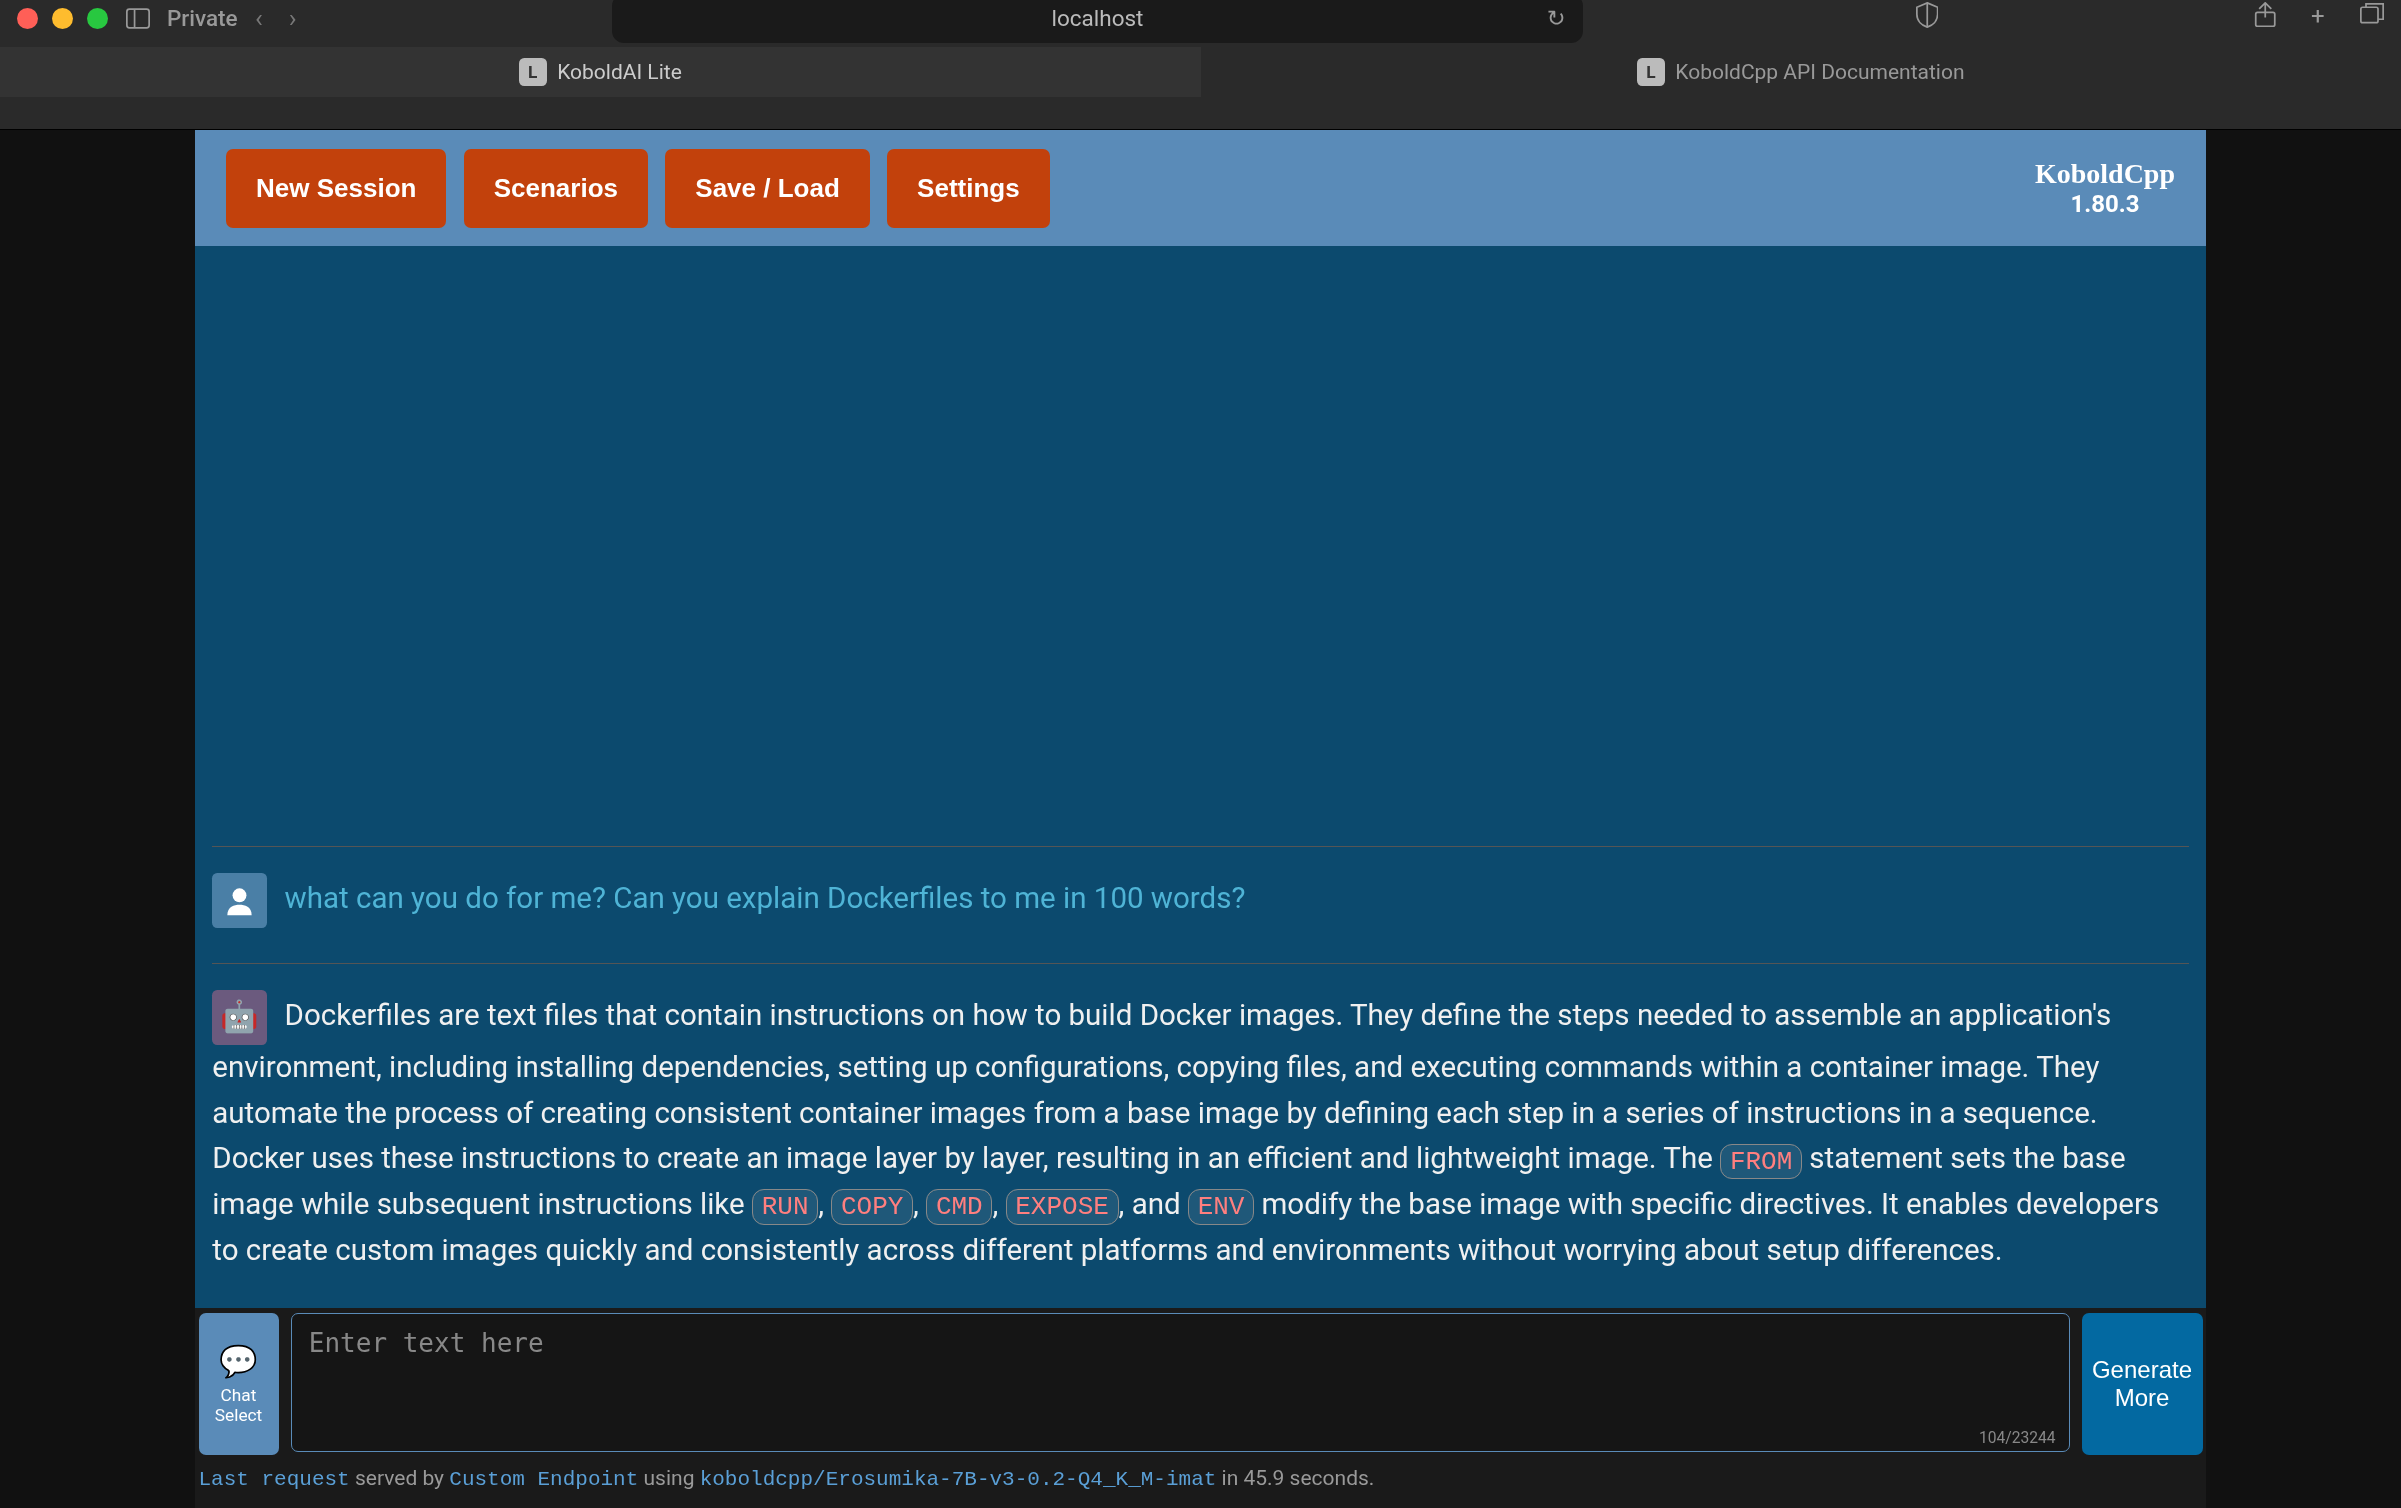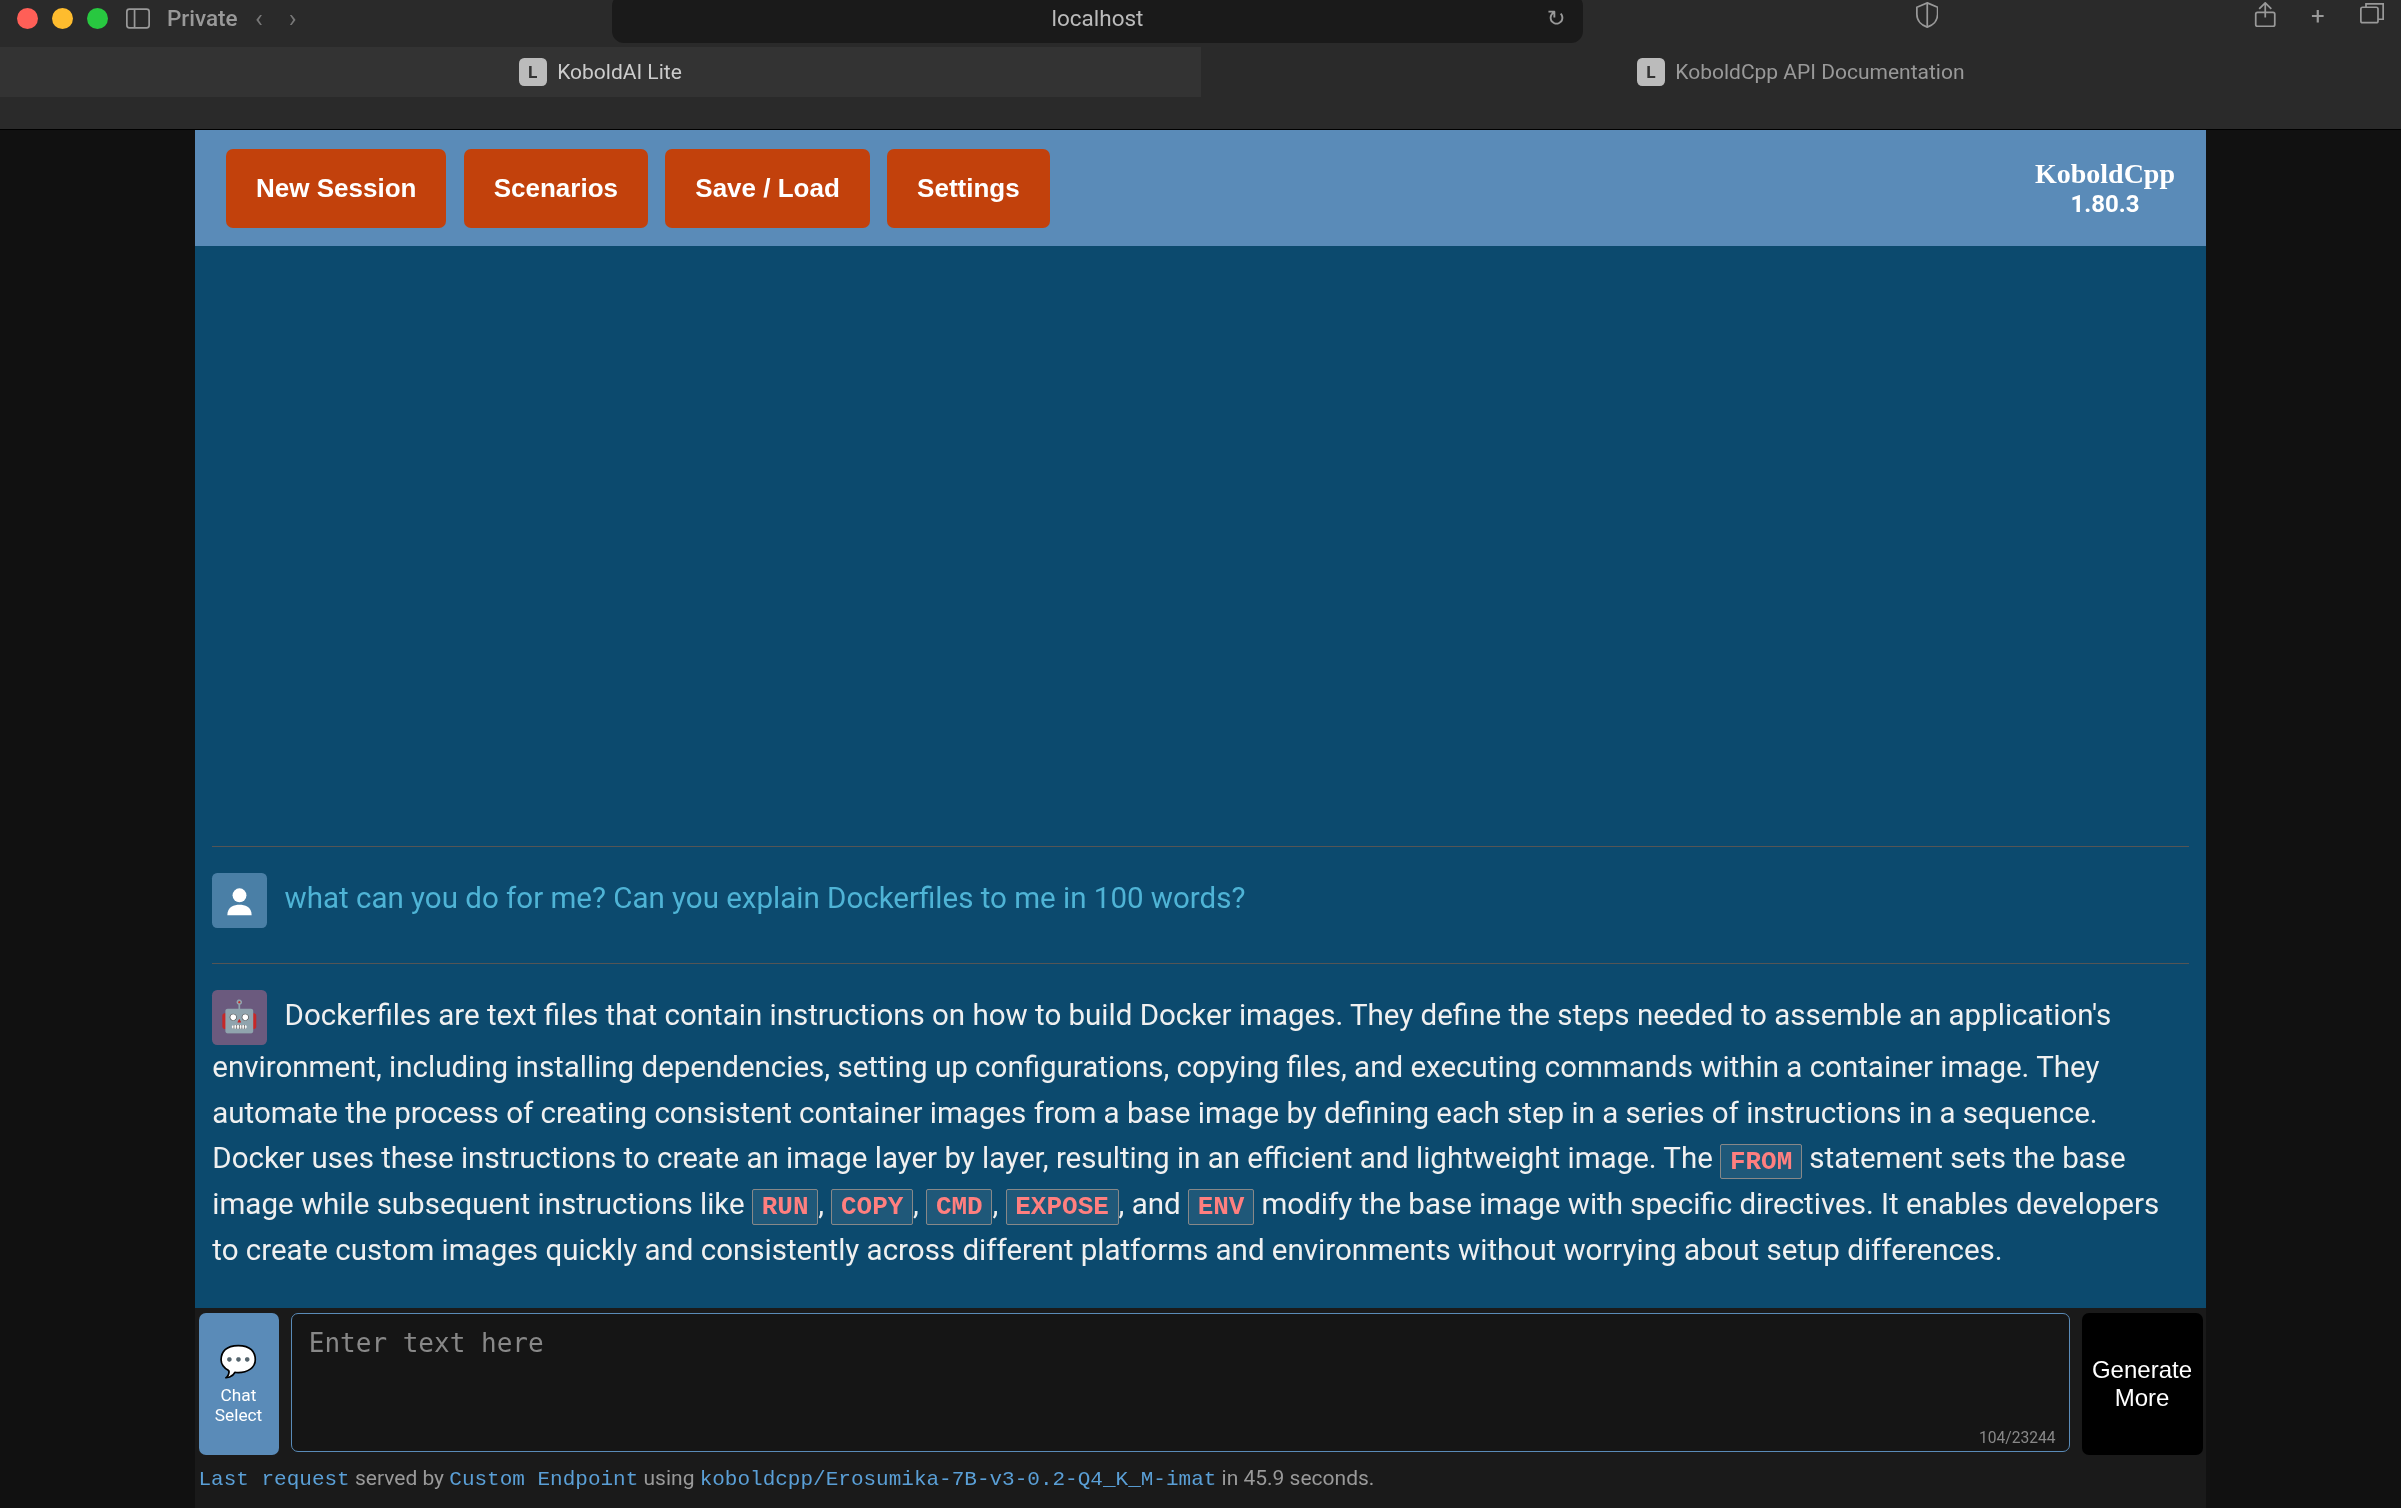--- a/index.html
+++ b/index.html
@@ -152,23 +152,22 @@
   font-size: 31px;
   color: #fff;
 }
 .bot-avatar { background: #6b5a7e !important; }
 .inline-code {
   font-family: "Courier New", monospace;
   background: rgba(255,255,255,0.08);
   color: #ff7f7f;
   padding: 1.7px 8.7px;
   border: 0.9px solid #888;
-  border-radius: 2px;
+  border-radius: 12px;
   font-size: 26px;
-  font-weight: bold;
 }
 .action-bar {
   display: flex;
   align-items: center;
   padding: 8.7px 3.5px 8.7px 3.5px;
   gap: 14px;
 }
 .action-btn {
   background: #5a8bb8;
   color: #fff;
@@ -227,21 +226,21 @@
 .text-input::placeholder { color: #888; }
 .token-count {
   position: absolute;
   right: 14px;
   bottom: 8.7px;
   font-size: 15.6px;
   color: #888;
 }
 .generate-btn {
   width: 121px;
-  background: #000000;
+  background: #0369a1;
   color: #fff;
   border: none;
   border-radius: 7px;
   font-size: 24px;
   cursor: pointer;
   display: flex;
   flex-direction: column;
   align-items: center;
   justify-content: center;
 }

